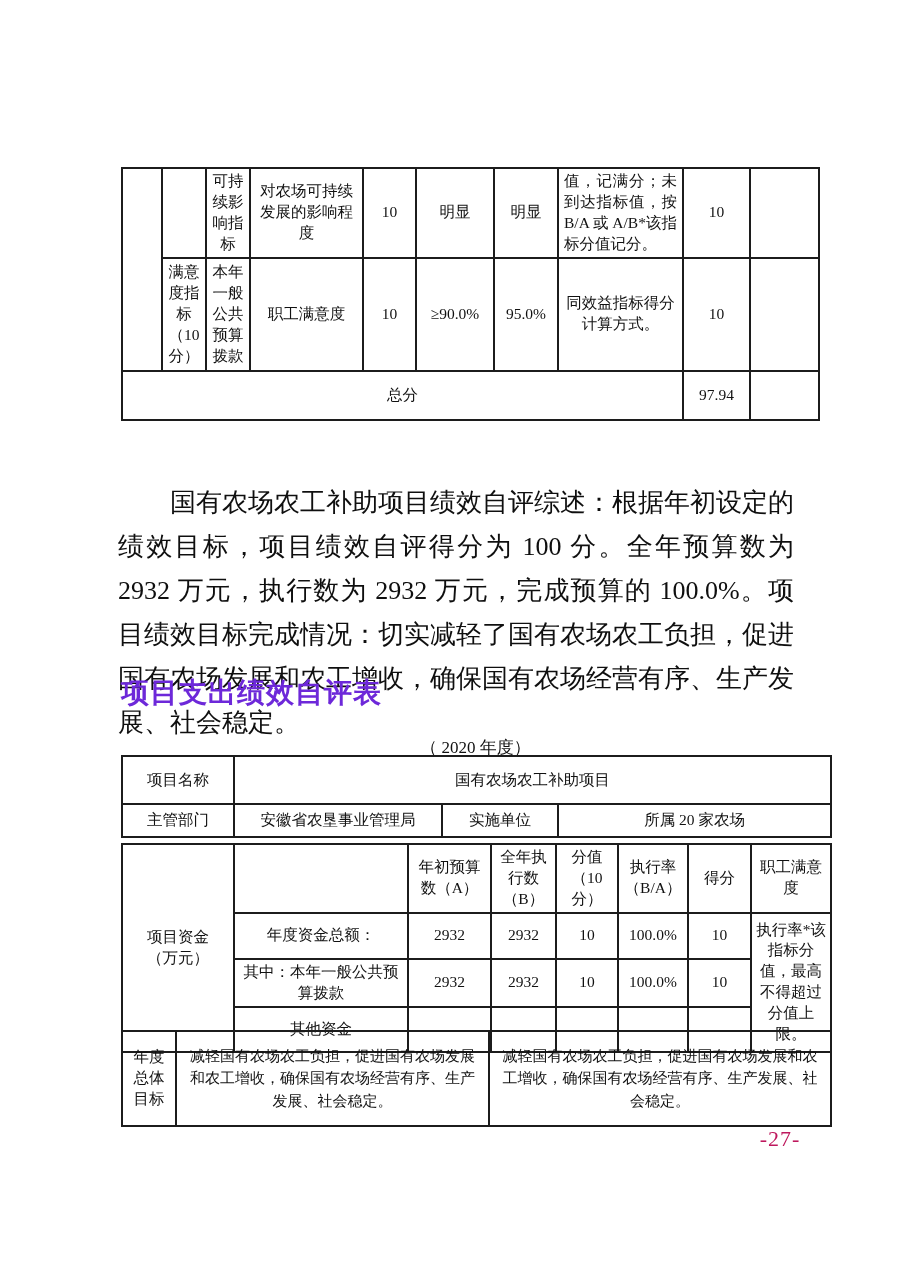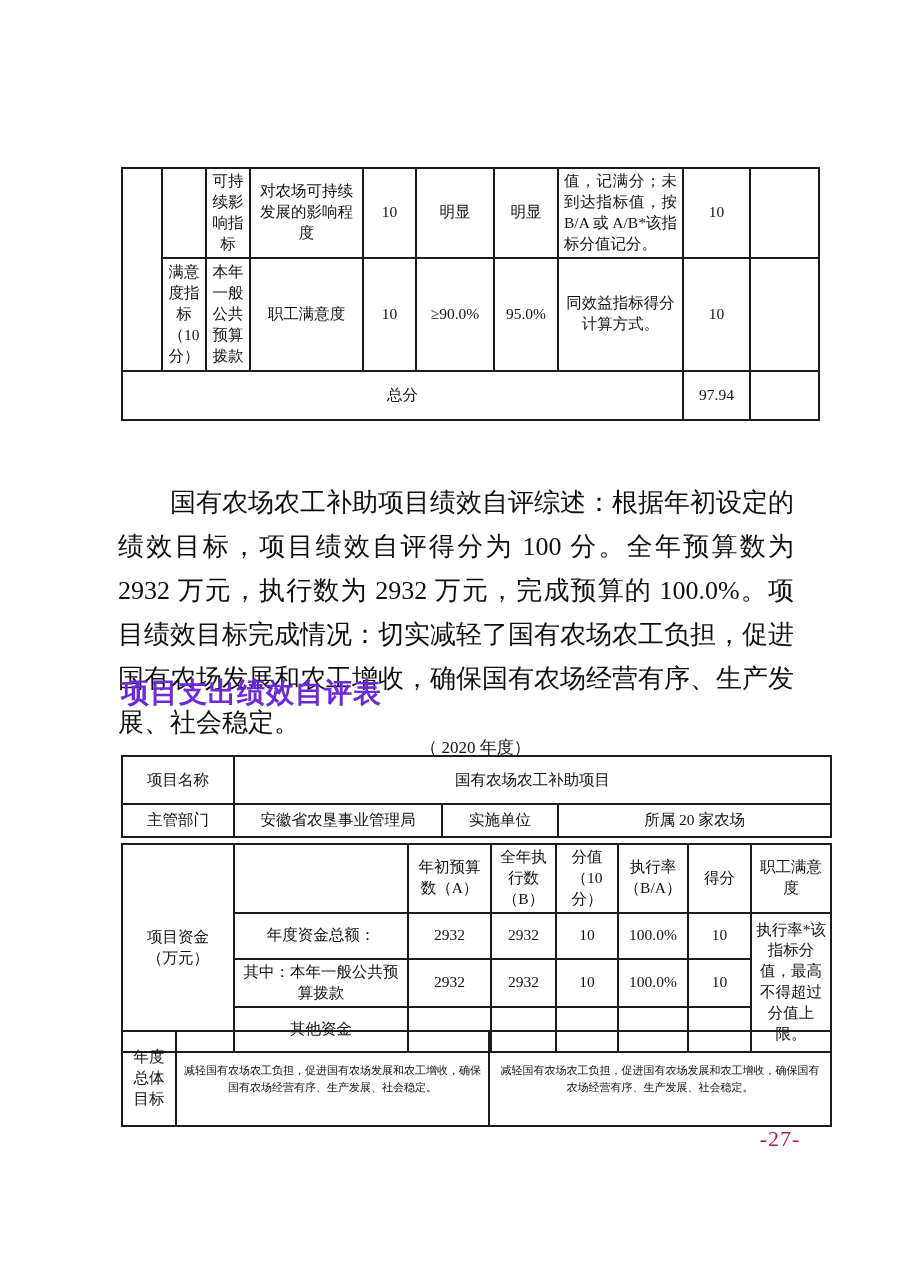--- a/index.html
+++ b/index.html
@@ -8,21 +8,21 @@
     margin:0 auto;overflow:hidden;
     font-family:"Liberation Serif","DejaVu Serif",serif;color:#1a1a1a;
   }
   table{border-collapse:collapse;table-layout:fixed;}
   td{
     border:2px solid #1c1c1c;padding:5px 4px;text-align:center;vertical-align:middle;
     font-size:15.5px;line-height:1.35;white-space:pre-line;overflow:hidden;
     font-family:"Liberation Serif","DejaVu Serif",serif;color:#111;
   }
   .left-just{text-align:justify;text-align-last:left;padding:2px 5px;}
-  .goal-cell{text-align:center;padding:3px 6px;line-height:1.5;font-size:11px;}
+  .goal-cell{text-align:center;padding:3px 6px;line-height:1.5;font-size:15px;}
   .narrow{padding:2px 3px;}
   
   #table1{position:absolute;left:121px;top:167px;width:697px;}
   
   #summary{
     position:absolute;left:118px;top:455px;width:676px;
     font-size:26px;line-height:44px;text-align:justify;text-indent:2em;color:#0f0f0f;
   }
   
   #t2-title{

